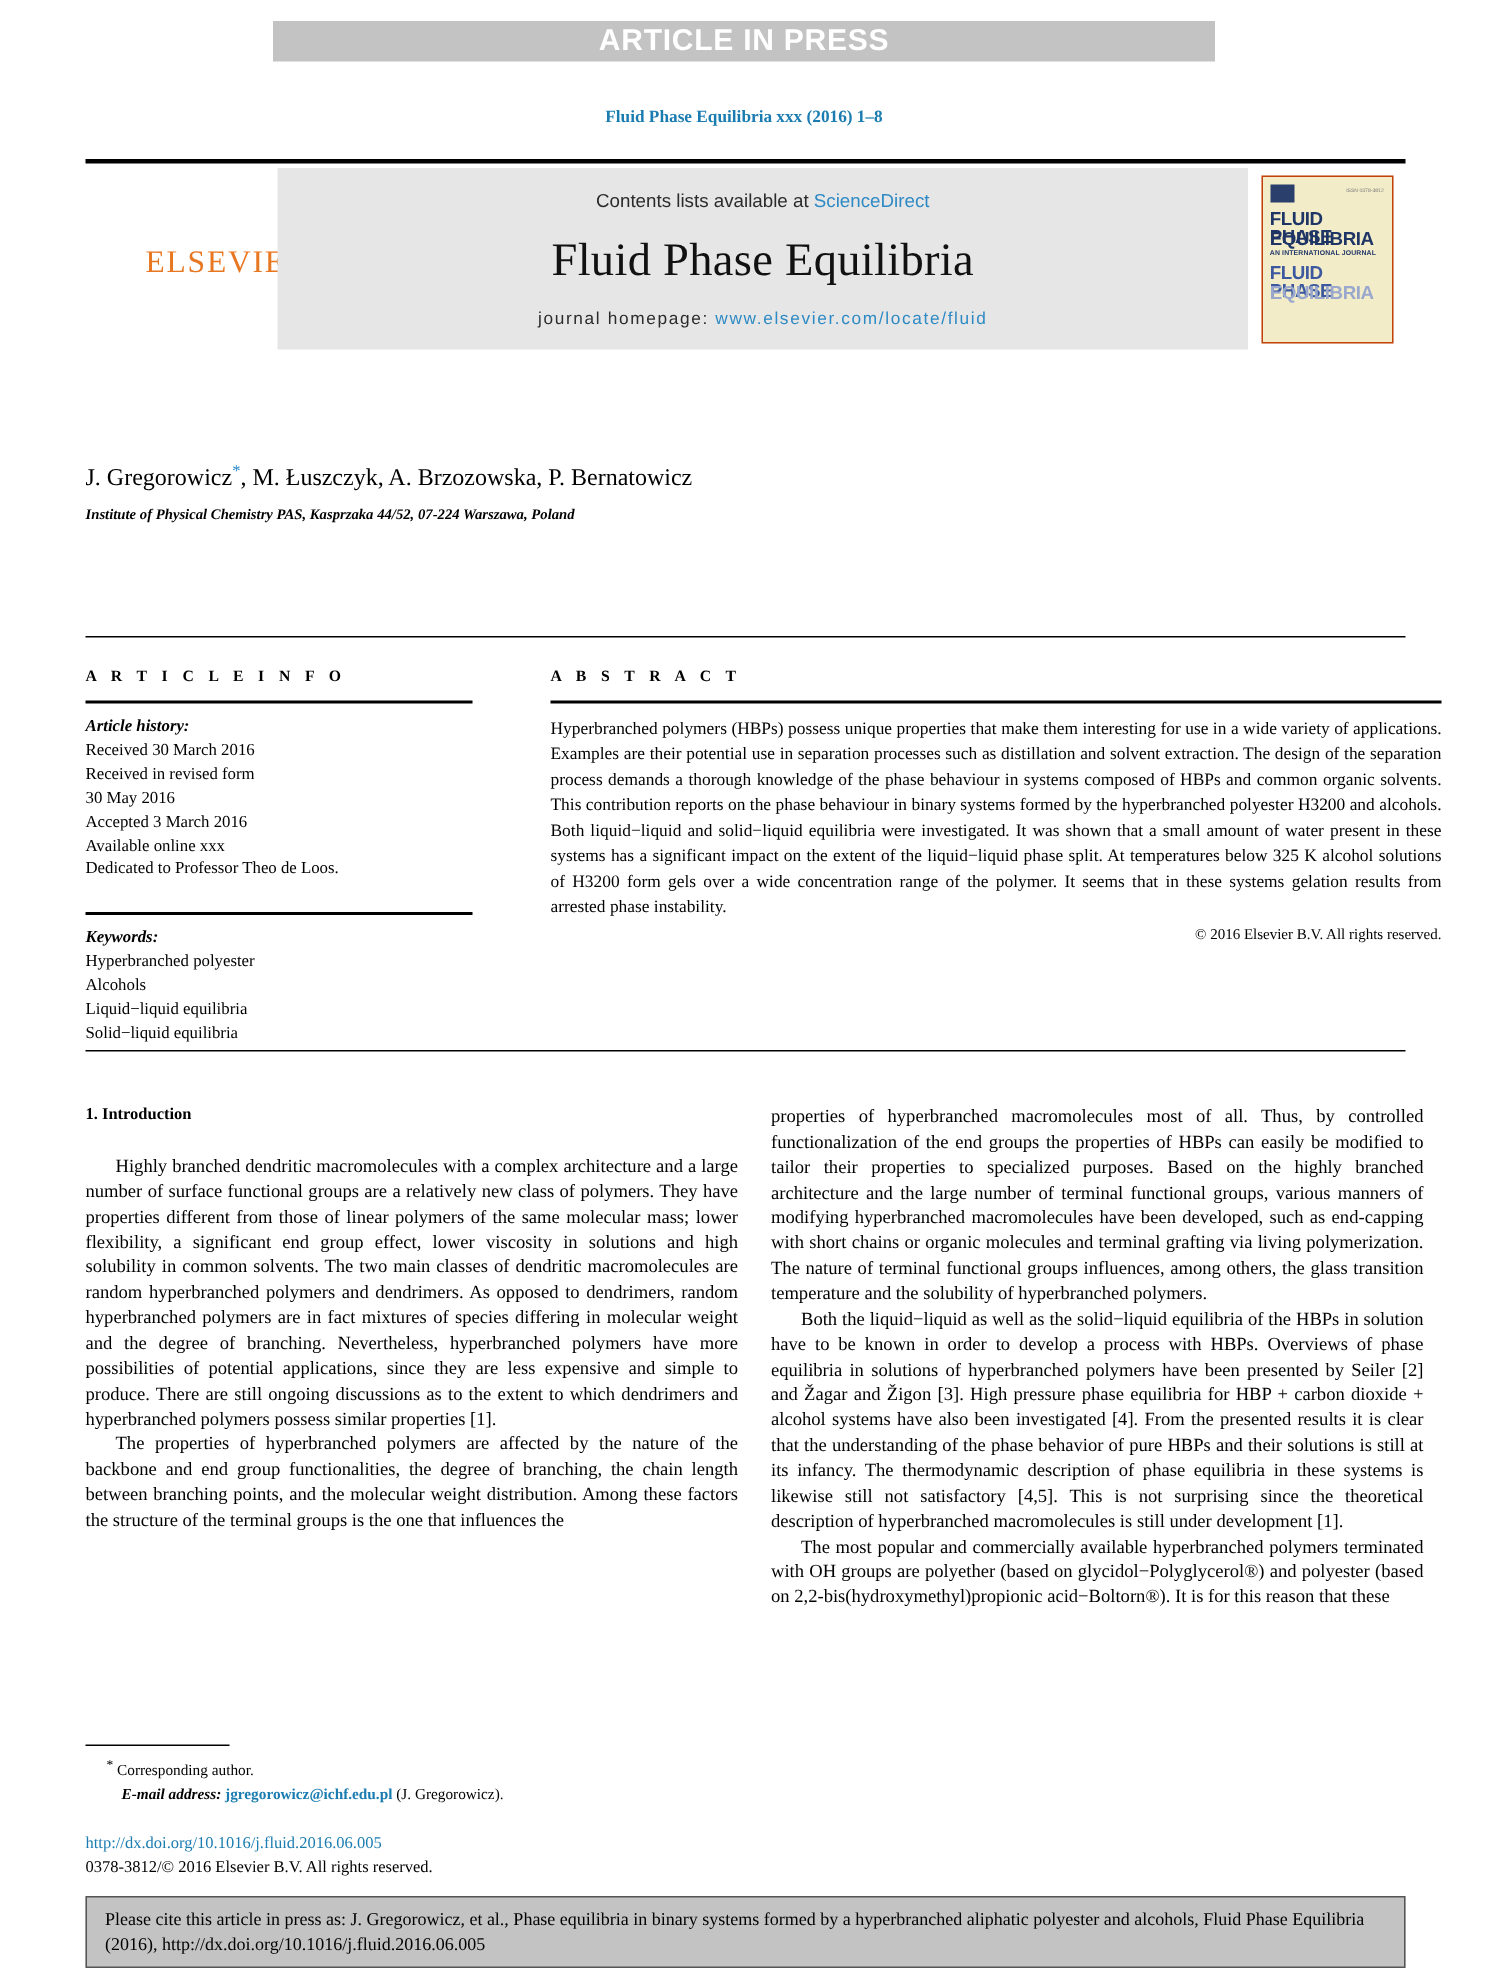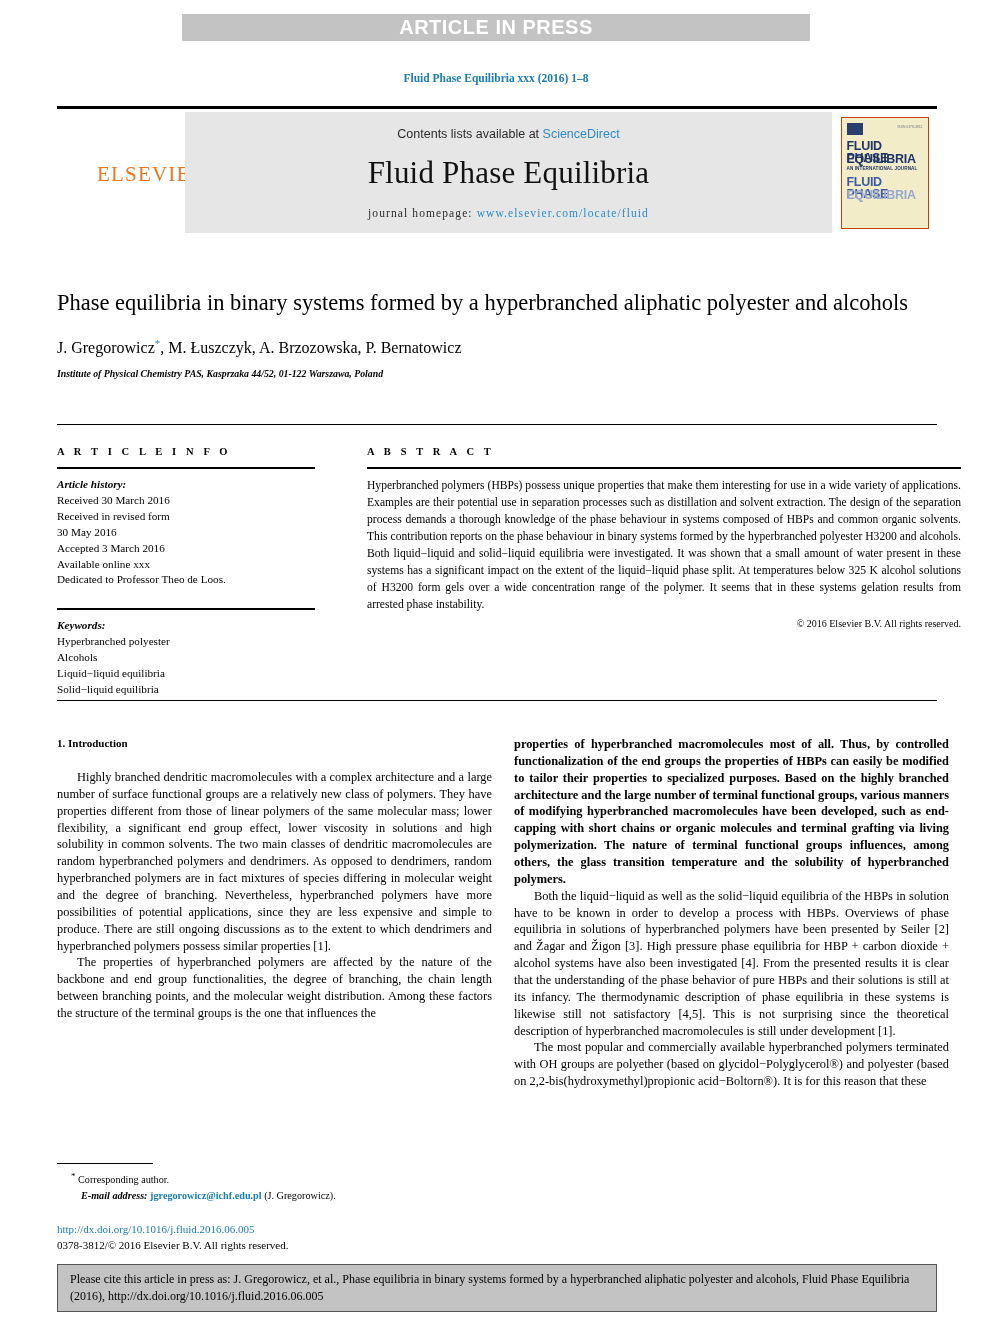--- a/index.html
+++ b/index.html
@@ -115,21 +115,21 @@
     color: #2e8ac4;
   }
   .journal-name {
     font-family: "Liberation Serif", serif;
     font-size: 31px;
     color: #111111;
     margin: 14px 0 16px 0;
     letter-spacing: 0.2px;
   }
   .homepage-line {
-    font-family: Liberation Serif, serif;
+    font-family: Liberation Sans, sans-serif;
     font-size: 11.5px;
     color: #2b2b2b;
     letter-spacing: 1.1px;
   }
   .homepage-line .hp-url {
     color: #2e8ac4;
   }
   .cover-thumb {
     width: 105px;
     flex: 0 0 105px;
@@ -303,21 +303,21 @@
   .col-right { left: 514px; }
   .sec-heading {
     font-weight: bold;
     font-size: 11px;
     margin: 0 0 18px 0;
   }
   .col p {
     margin: 0;
     text-indent: 20px;
   }
-  .col p.noindent { text-indent: 0; font-weight: bold; }
+  .col p.noindent { text-indent: 0; }
 
   
   .footnote-rule {
     position: absolute;
     left: 57px;
     top: 1163px;
     width: 96px;
     height: 1px;
     background: #000000;
   }
@@ -456,25 +456,24 @@
         <div class="cover-sub">AN INTERNATIONAL JOURNAL</div>
         <div class="cover-t3">FLUID PHASE</div>
         <div class="cover-t4">EQUILIBRIA</div>
       </div>
     </div>
 
   </div>
 </div>
 
 <div class="title-block">
-  <h1 class="paper-title">Phase equilibria in binary systems formed by a hyperbranched aliphatic polyester and alcohols</h1>
   <div class="authors">
     <span>J. Gregorowicz</span><span class="corr-star">*</span><span>, M. Łuszczyk, A. Brzozowska, P. Bernatowicz</span>
   </div>
-  <div class="affiliation">Institute of Physical Chemistry PAS, Kasprzaka 44/52, 01-122 Warszawa, Poland</div>
+  <div class="affiliation">Institute of Physical Chemistry PAS, Kasprzaka 44/52, 07-224 Warszawa, Poland</div>
 </div>
 
 <div class="info-rule-top"></div>
 <div class="info-rule-bottom"></div>
 
 <div class="articleinfo">
   <div class="section-caps">A R T I C L E   I N F O</div>
   <div class="thin-rule"></div>
   <div class="info-history">
     <div class="info-label">Article history:</div>

